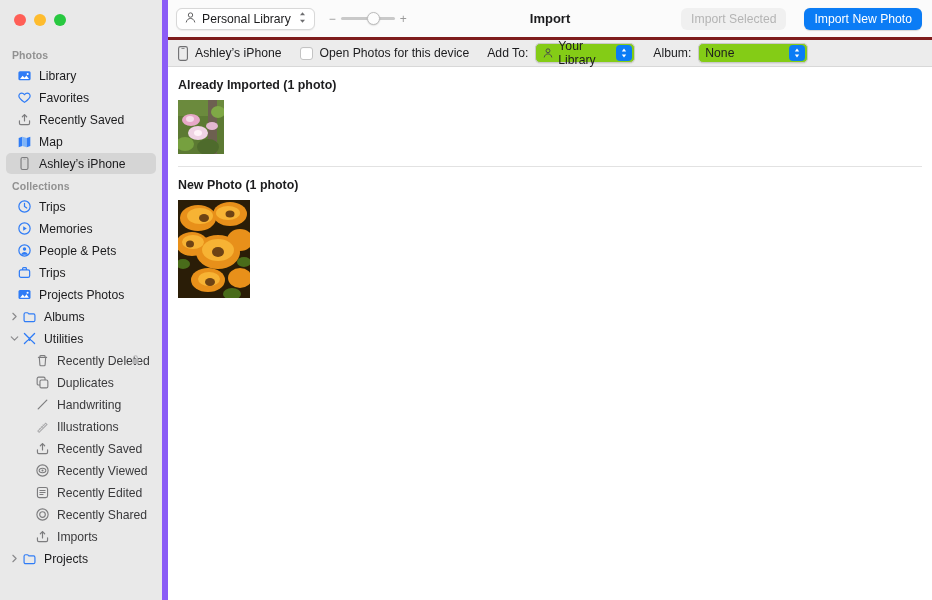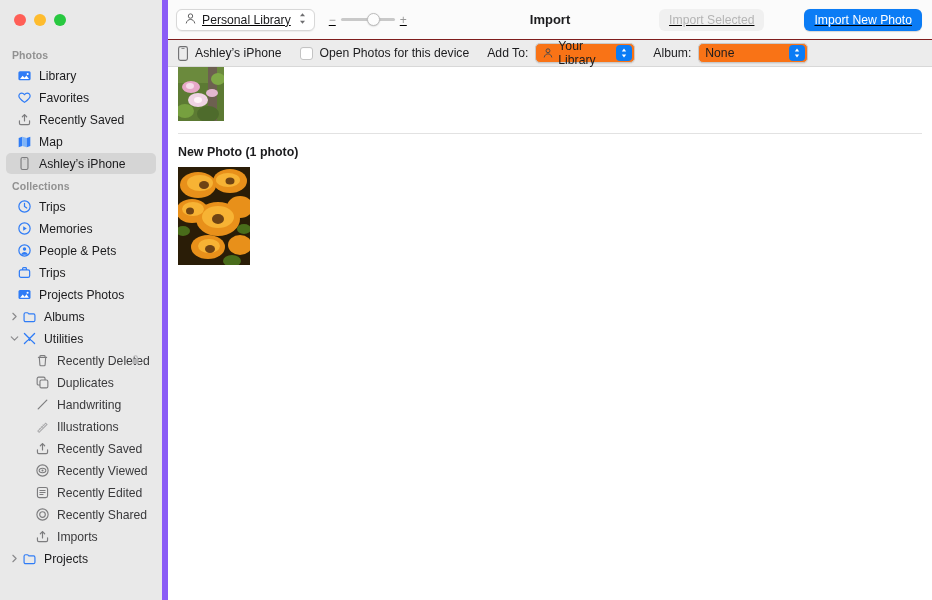--- a/index.html
+++ b/index.html
@@ -59,25 +59,24 @@
     align-items:center; justify-content:center; color:#8b8b8d;
   }
   .lock { position:absolute; right: 14px; top: 3px; }
 
   
   .content { flex: 1 1 auto; display: flex; flex-direction: column; height: 600px; background:#fff; }
 
   .toolbar {
     height: 40px; flex: 0 0 40px;
     background: #fbfbfb;
-    border-bottom: 1px solid #7f1d1d;
+    border-bottom: 3px solid #7f1d1d;
     display: flex; align-items: center;
     padding: 0 10px 0 8px;
     position: relative;
-    text-decoration: underline;
   }
   .popup-lib {
     height: 22px; display: inline-flex; align-items: center; gap: 5px;
     border: 1px solid #d8d8d8; border-radius: 6px;
     background: #fff; padding: 0 7px 0 7px;
     font-size: 12.2px; color: #1c1c1e;
     box-shadow: 0 0.5px 1px rgba(0,0,0,0.06);
   }
   .zoomctl { display:flex; align-items:center; gap:5px; margin-left: 14px; color:#9a9a9a; font-size: 12px; }
   .slider { position: relative; width: 54px; height: 14px; display:flex; align-items:center; }
@@ -85,45 +84,45 @@
   .slider .knob {
     position:absolute; width:13px; height:13px; border-radius:50%;
     background:#fdfdfd; border:1px solid #bdbdbd;
     box-shadow: 0 0.5px 1.5px rgba(0,0,0,0.18);
   }
   .tb-title {
     position:absolute; left:0; right:0; text-align:center;
     font-size: 13px; font-weight: 700; color:#1c1c1e;
     pointer-events: none;
   }
-  .tb-right { margin-left:auto; display:flex; align-items:center; gap:12px; z-index:2; }
+  .tb-right { margin-left:auto; display:flex; align-items:center; gap:18px; z-index:2; }
   .btn {
     height: 22px; border-radius: 6px; font-size: 12.2px;
     display:inline-flex; align-items:center; justify-content:center;
     padding: 0 10px; white-space: nowrap;
   }
   .btn.disabled { background:#f0f0f0; color:#b4b4b4; }
-  .btn.primary { background:#0b7cf5; color:#fff; font-weight:400; box-shadow: 0 0.5px 1px rgba(0,0,0,0.14); margin-left: 28px; }
+  .btn.primary { background:#0b7cf5; color:#fff; font-weight:400; box-shadow: 0 0.5px 1px rgba(0,0,0,0.14); }
 
   .subbar {
     height: 27px; flex: 0 0 27px;
     background: #ececec;
     border-bottom: 1px solid #d8d8d8;
     display:flex; align-items:center;
     padding-left: 10px; gap: 7px;
     font-size: 12.2px; color:#1c1c1e;
   }
   .checkbox {
     width: 13px; height: 13px; border-radius: 3px;
     background:#fff; border: 1px solid #c3c3c3;
     box-shadow: inset 0 0.5px 0.5px rgba(0,0,0,0.04);
   }
   .popup-small {
     height: 20px; display:inline-flex; align-items:center;
-    background:#f97316; border:1px solid #c9c9c9; border-radius:5px;
+    background:#84cc16; border:1px solid #c9c9c9; border-radius:5px;
     padding-left: 6px; font-size: 12.2px; color:#1c1c1e;
     position: relative; box-shadow: 0 0.5px 1px rgba(0,0,0,0.07);
   }
   .popup-small .stepper {
     width: 16px; height: 16px; border-radius: 4px;
     background:#0b7cf5; margin-left: auto; margin-right: 2px;
     display:inline-flex; flex-direction:column; align-items:center; justify-content:center;
     flex: 0 0 16px;
   }
   .gap { width: 4px; }
@@ -453,20 +452,21 @@
         <span class="stepper">
           <svg width="8" height="12" viewBox="0 0 8 12">
               <path d="M4 1.6 6.2 4.4H1.8z" fill="#fff"></path>
               <path d="M4 10.4 6.2 7.6H1.8z" fill="#fff"></path>
             </svg>
         </span>
       </span>
     </div>
 
     <div class="photos-area" id="photos-area">
+        <div class="sect-title">Already Imported (1 photo)</div>
         <div class="thumb-row">
           <div class="thumb thumb-a"><svg width="100%" height="100%" viewBox="0 0 46 54" preserveAspectRatio="none">
               <rect width="46" height="54" fill="#5c7a33"></rect>
               <rect x="0" y="0" width="46" height="16" fill="#6b8a3d"></rect>
               <rect x="30" y="0" width="9" height="54" fill="#6d6050"></rect>
               <ellipse cx="13" cy="20" rx="9" ry="6" fill="#e7a8c8"></ellipse>
               <ellipse cx="12" cy="19" rx="4" ry="3" fill="#f6dcea"></ellipse>
               <ellipse cx="20" cy="33" rx="10" ry="7" fill="#efd3e4"></ellipse>
               <ellipse cx="20" cy="33" rx="4" ry="3" fill="#fff3f8"></ellipse>
               <ellipse cx="34" cy="26" rx="6" ry="4" fill="#e3b7d0"></ellipse>

